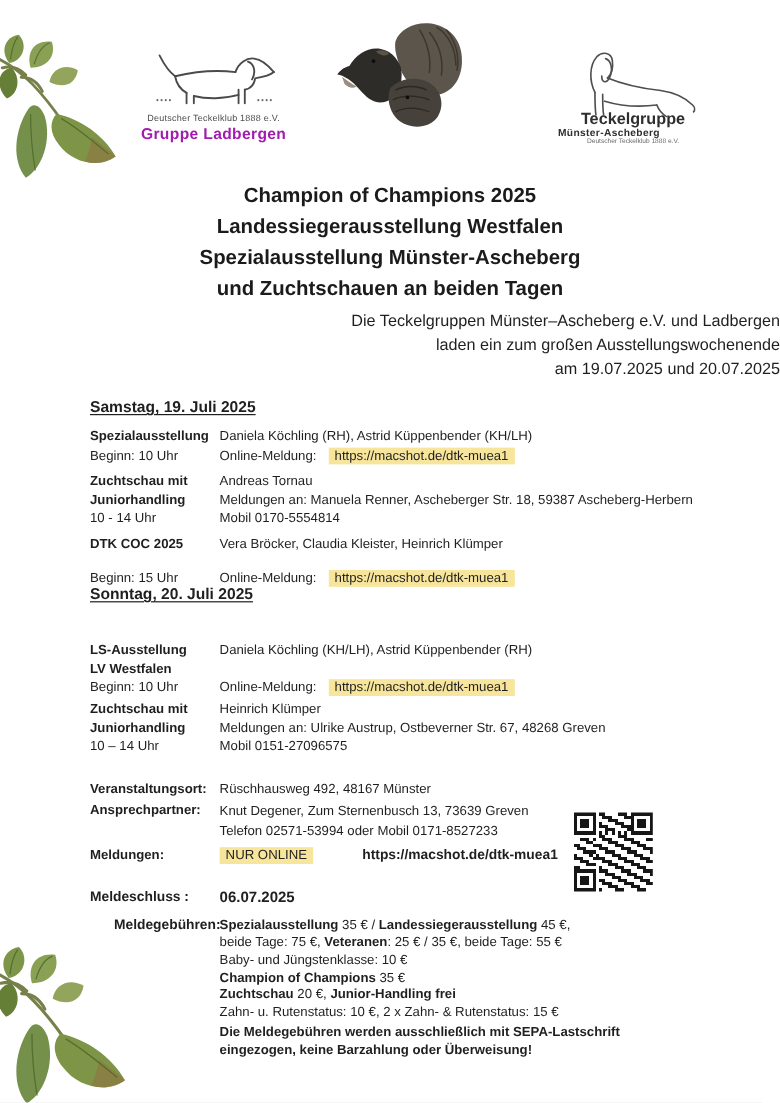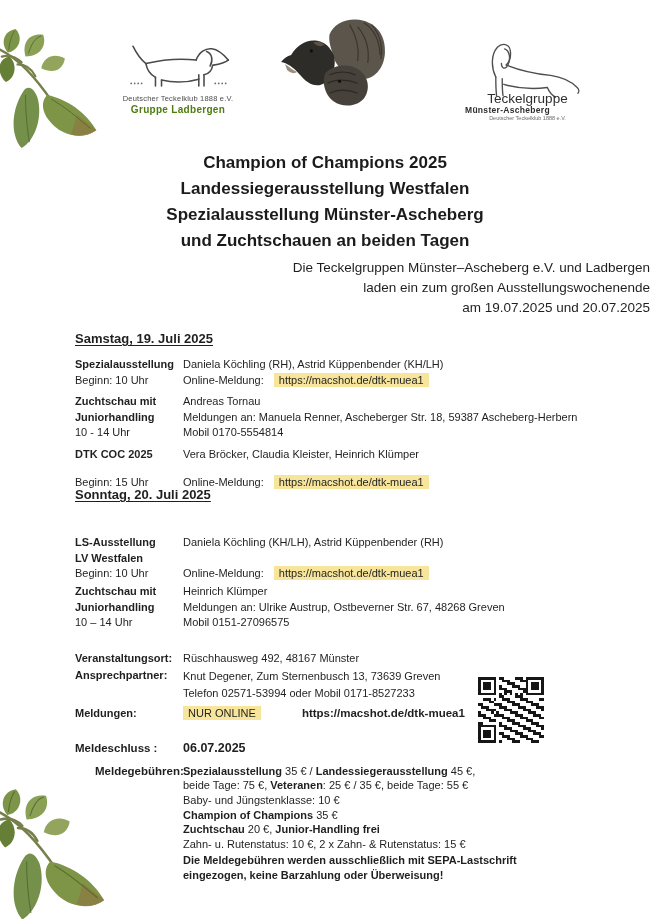--- a/index.html
+++ b/index.html
@@ -9,22 +9,22 @@
   .b{font-weight:700;}
   .t11{font-size:11px;line-height:15.5px;}
   .row{left:0;right:0;height:0;}
   .lab{left:75px;width:106px;}
   .val{left:183px;right:30px;}
   .hl{background:#f7e59b;padding:1px 5px;}
   .dayhead{left:75px;font-size:13px;font-weight:700;text-decoration:underline;text-underline-offset:2px;}
   .title{left:0;right:0;text-align:center;font-size:17px;font-weight:700;line-height:26px;color:#1b1b1b;}
   .subtitle{left:0;right:0;text-align:right;font-size:13.5px;line-height:20px;}
   .logo-small{font-size:7.5px;color:#4c4c4c;letter-spacing:0.2px;}
-  .logo-big{font-size:10px;font-weight:700;color:#4d7c0f;letter-spacing:0.3px;}
-  .rlogo1{font-size:13.5px;font-weight:400;color:#2e2e2e;}
+  .logo-big{font-size:13px;font-weight:700;color:#a21caf;letter-spacing:0.3px;}
+  .rlogo1{font-size:13.5px;font-weight:700;color:#2e2e2e;}
   .rlogo2{font-size:8.5px;font-weight:700;color:#2e2e2e;letter-spacing:0.3px;}
   .rlogo3{font-size:5.5px;color:#6a6a6a;}
   .fl{font-size:11px;line-height:14.4px;}
   .fl:nth-child(7){margin-top:2.5px;}
   .fl:nth-child(4){margin-top:0.5px;}
   .link{color:#1f1f1f;text-decoration:none;cursor:pointer;}
   .valgap{margin-left:7px;}
 </style>
 </head>
 <body>

